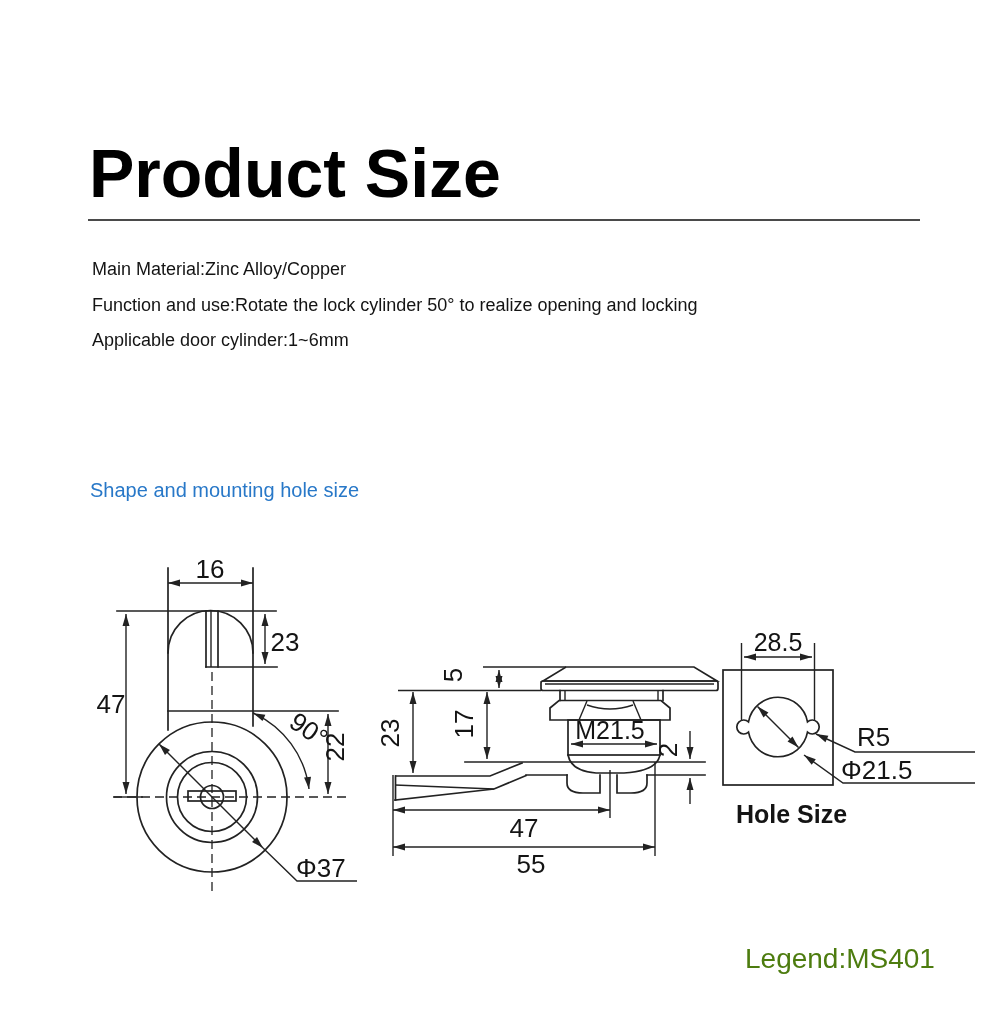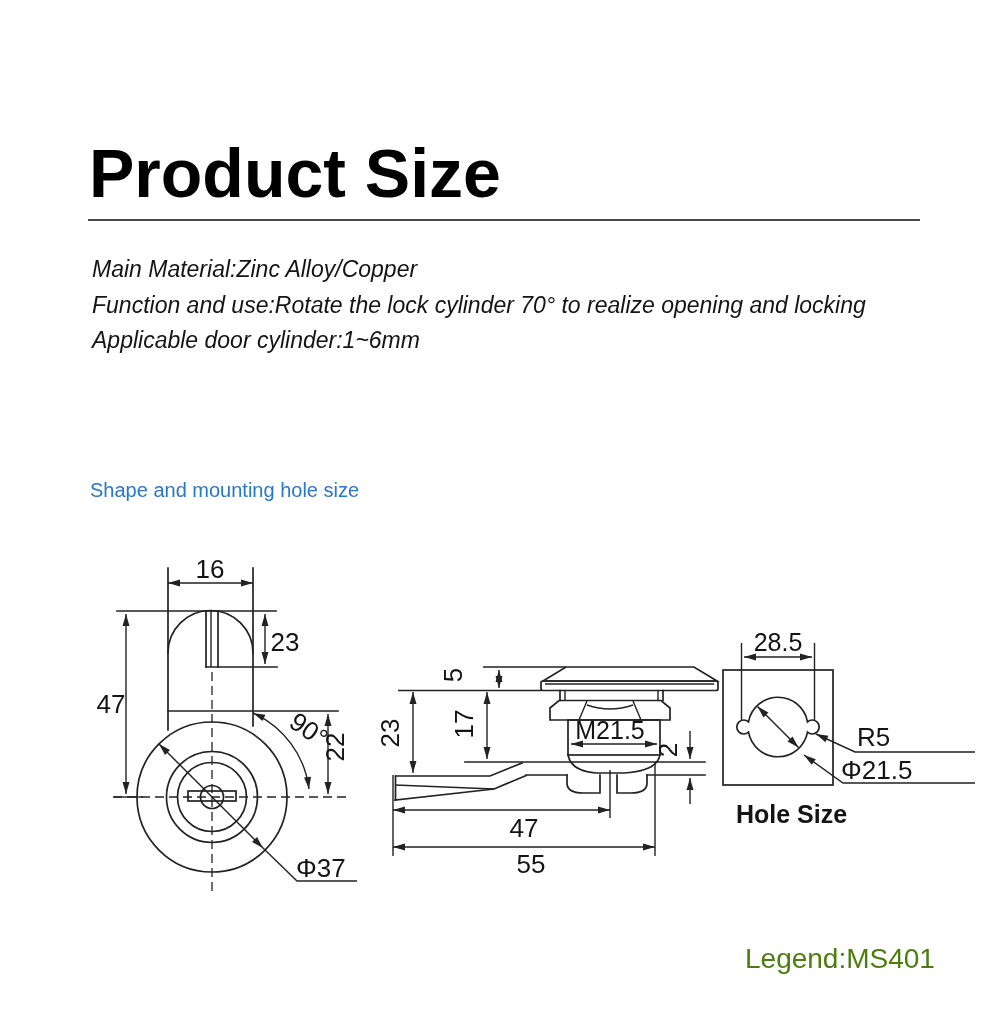--- a/index.html
+++ b/index.html
@@ -1,21 +1,21 @@
 <!DOCTYPE html>
 <html><head>
 <meta charset="utf-8">
 <style>
   html,body{margin:0;padding:0;background:#ffffff;}
   #page{position:relative;width:980px;height:1010px;background:#ffffff;overflow:hidden;
         font-family:"Liberation Sans","DejaVu Sans",sans-serif;color:#111;}
   .abs{position:absolute;}
   #title{left:89px;top:134px;font-size:68px;font-weight:700;color:#000;letter-spacing:0px;white-space:nowrap;}
   #rule{left:88px;top:219px;width:832px;height:2px;background:#4a4a4a;}
-  #specs{left:92px;top:252px;font-size:23px;line-height:35.7px;color:#141414;white-space:nowrap;font-style:italic;}
+  #specs{left:92px;top:252px;font-size:18px;line-height:35.7px;color:#141414;white-space:nowrap;}
   #section-heading{left:90px;top:479px;font-size:20px;color:#2878c8;white-space:nowrap;}
   #legend{left:745px;top:943px;font-size:28px;color:#4d7c0f;white-space:nowrap;}
   svg#tech{position:absolute;left:0;top:0;}
   .ln{stroke:#222;stroke-width:1.7;fill:none;stroke-linecap:square;}
   .thin{stroke:#222;stroke-width:1.4;fill:none;}
   .dim{stroke:#222;stroke-width:1.4;fill:none;}
   .dash{stroke:#222;stroke-width:1.3;fill:none;stroke-dasharray:9 5;}
   text.dlab{fill:#141414;font-family:"Liberation Sans","DejaVu Sans",sans-serif;font-size:26px;}
   text.dlab25{fill:#141414;font-family:"Liberation Sans","DejaVu Sans",sans-serif;font-size:25px;}
   text.bold{font-weight:700;}
@@ -23,21 +23,21 @@
 </head>
 <body>
 
 <div id="page">
 
   <div id="title" class="abs">Product Size</div>
   <div id="rule" class="abs"></div>
 
   <div id="specs" class="abs">
     <div>Main Material:Zinc Alloy/Copper</div>
-    <div>Function and use:Rotate the lock cylinder 70° to realize opening and locking</div>
+    <div>Function and use:Rotate the lock cylinder 50° to realize opening and locking</div>
     <div>Applicable door cylinder:1~6mm</div>
   </div>
 
   <div id="section-heading" class="abs">Shape and mounting hole size</div>
 
   <svg id="tech" width="1000" height="1010" viewBox="0 0 1000 1010">
     <defs>
       <marker id="ar" markerUnits="userSpaceOnUse" markerWidth="14" markerHeight="10" viewBox="0 0 14 10" refX="13" refY="5" orient="auto-start-reverse">
         <path d="M13,5 L1,1.5 L1,8.5 Z" fill="#222"></path>
       </marker>

